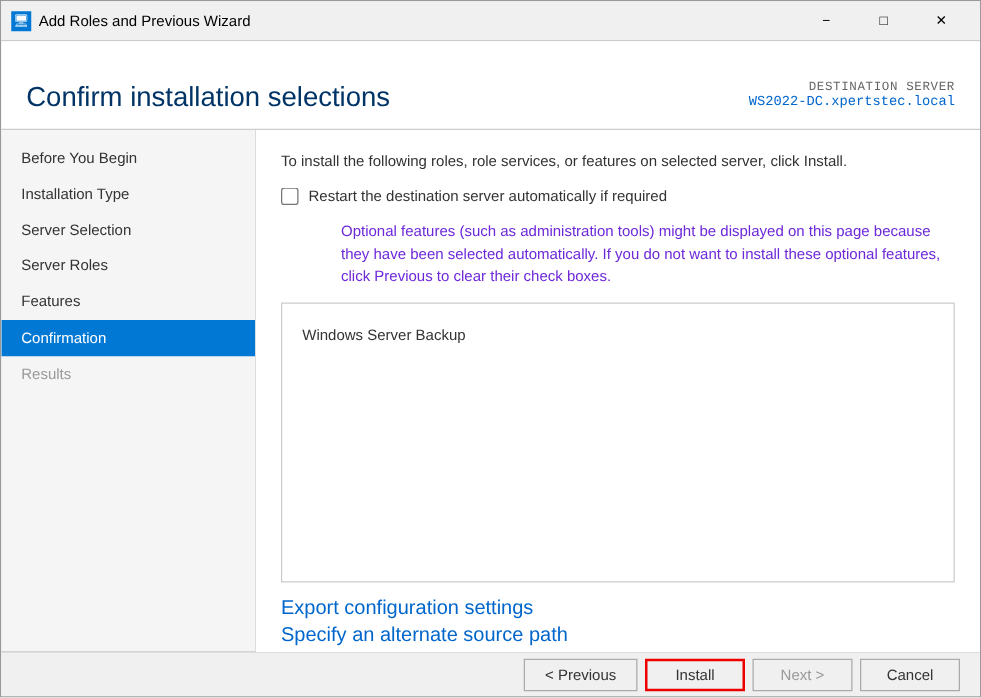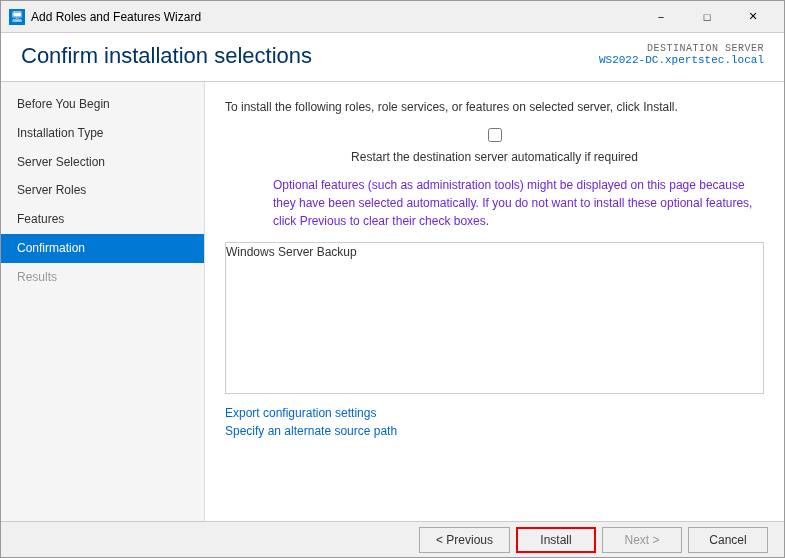--- a/index.html
+++ b/index.html
@@ -70,21 +70,21 @@
 
     .wizard-body {
       display: flex;
       flex-direction: column;
       flex: 1;
       overflow: hidden;
     }
 
     .wizard-header {
       background: #fff;
-      padding: 10px 20px 12px 20px;
+      padding: 32px 20px 12px 20px;
       border-bottom: 1px solid #ccc;
       display: flex;
       align-items: flex-start;
       justify-content: space-between;
       flex-shrink: 0;
     }
 
     .wizard-title {
       font-size: 22px;
       color: #003366;
@@ -153,21 +153,20 @@
       color: #333;
       margin-bottom: 12px;
       line-height: 1.5;
     }
 
     .checkbox-row {
       display: flex;
       align-items: center;
       gap: 8px;
       margin-bottom: 12px;
-      flex-direction: column;
     }
 
     .checkbox-row input[type="checkbox"] {
       width: 14px;
       height: 14px;
       flex-shrink: 0;
     }
 
     .checkbox-label {
       font-size: 12px;
@@ -178,41 +177,41 @@
       font-size: 12px;
       color: #6d28d9;
       margin-bottom: 12px;
       line-height: 1.5;
       margin-left: 48px;
     }
 
     .features-box {
       border: 1px solid #ccc;
       background: #fff;
-      height: 152px;
-      padding: 0;
+      height: 224px;
+      padding: 16px;
       margin-bottom: 12px;
       overflow-y: auto;
     }
 
     .feature-item {
       font-size: 12px;
       color: #333;
       padding: 2px 0;
     }
 
     .link-section {
       display: flex;
       flex-direction: column;
       gap: 4px;
     }
 
     .wizard-link {
       color: #0066cc;
-      font-size: 12px;
+      font-size: 16px;
       text-decoration: none;
       cursor: pointer;
     }
 
     .wizard-footer {
       height: 36px;
       background: #f0f0f0;
       border-top: 1px solid #ccc;
       display: flex;
       align-items: center;
@@ -246,21 +245,21 @@
   </style>
 </head>
 <body>
 
 <div class="window">
 
   <div class="title-bar">
     <div class="title-bar-icon">
       <span>🖥</span>
     </div>
-    <span class="title-bar-text">Add Roles and Features Wizard</span>
+    <span class="title-bar-text">Add Roles and Previous Wizard</span>
     <div class="title-bar-controls">
       <button class="title-bar-btn">−</button>
       <button class="title-bar-btn">□</button>
       <button class="title-bar-btn close">✕</button>
     </div>
   </div>
 
   <div class="wizard-body">
 
     <div class="wizard-header">

